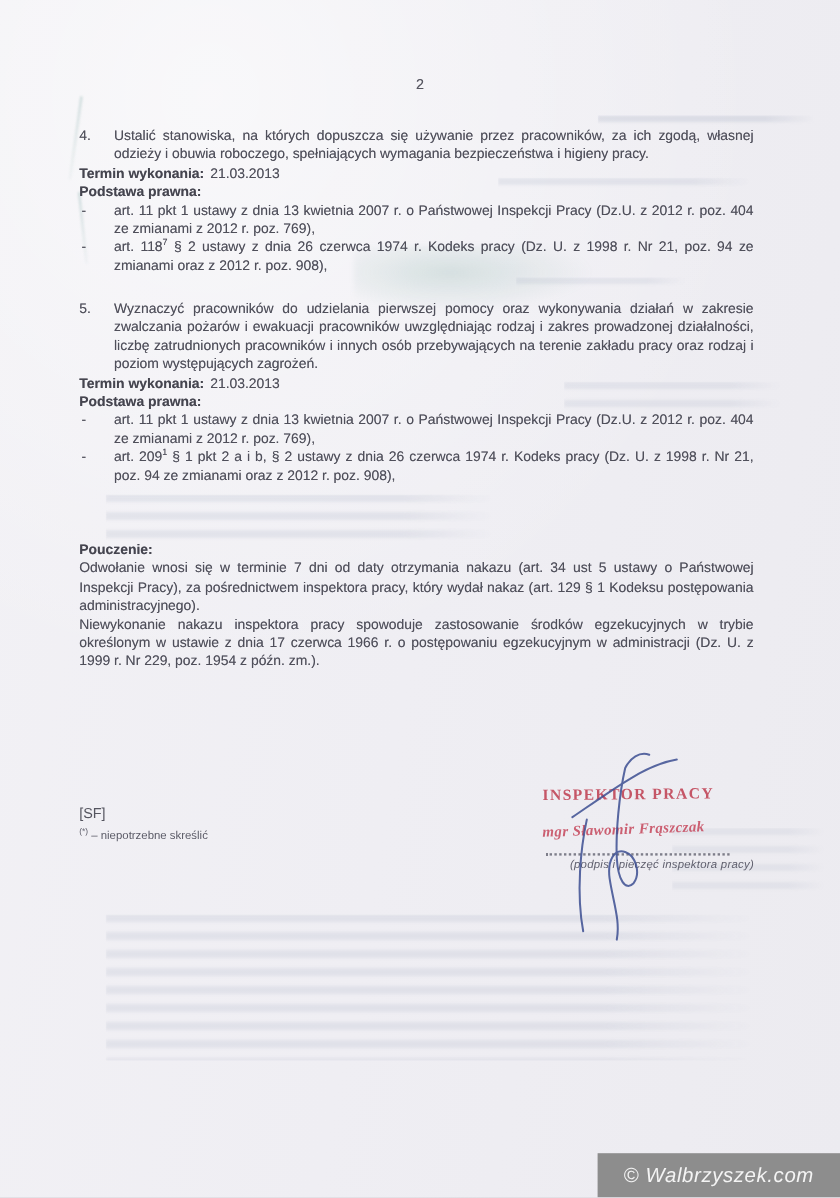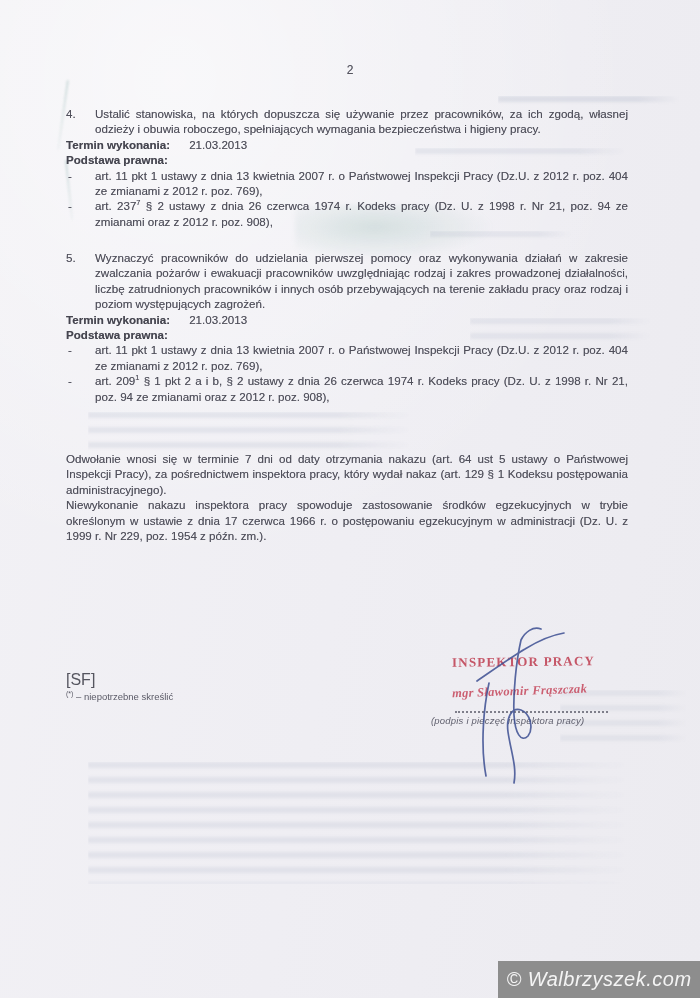--- a/index.html
+++ b/index.html
@@ -16,41 +16,41 @@
   .just{text-align:justify;}
   b,.bold{font-weight:bold;color:#45454f;}
   sup{font-size:7.5px;vertical-align:super;line-height:0;}
   .page-number{position:absolute;top:63px;left:0;width:700px;text-align:center;
     font-size:12px;color:#55555f;text-shadow:0 0 .4px rgba(80,80,95,.5);}
   .section{position:absolute;left:66px;width:562px;}
   .row{display:flex;}
   .num{width:29px;flex-shrink:0;}
   .dash{width:27px;flex-shrink:0;padding-left:2px;}
   .flex1{flex:1;}
-  .lbl{margin-right:19px;}
+  .lbl{margin-right:5px;}
   p.para{margin:0;}
   
   .stamp-title{position:absolute;left:452px;top:654px;
     font-family:"Liberation Serif", serif;font-weight:bold;font-size:13px;
     letter-spacing:1.2px;color:#c24a5c;opacity:.92;transform:rotate(-.6deg);}
   .stamp-name{position:absolute;left:452px;top:684px;
     font-family:"Liberation Serif", serif;font-style:italic;font-weight:bold;
     font-size:12.5px;color:#c85064;opacity:.9;transform:rotate(-2deg);letter-spacing:.3px;}
   .sign-line{position:absolute;left:455px;top:701px;width:153px;height:10px;
     border-bottom:2px dotted #7e7e8a;}
-  .stamp-caption{position:absolute;left:431px;top:715px;
+  .stamp-caption{position:absolute;left:475px;top:715px;
     font-style:italic;font-size:9.5px;color:#60606e;letter-spacing:.2px;}
   .sig-svg{position:absolute;left:0;top:0;pointer-events:none;}
-  .footnote-sf{position:absolute;left:66px;top:671px;font-size:16px;color:#55555f;}
+  .footnote-sf{position:absolute;left:66px;top:671px;font-size:12px;color:#55555f;}
   .footnote-star{position:absolute;left:66px;top:691px;font-size:9.5px;color:#5a5a66;}
   .footnote-star sup{font-size:7px;}
   
   .watermark{position:absolute;left:498px;top:961px;right:0;height:37px;background:#8d8d8d;
     display:flex;align-items:center;justify-content:center;}
-  .watermark span{font-style:italic;font-size:20px;color:#f4f4f4;letter-spacing:.5px;}
+  .watermark span{font-style:italic;font-size:17px;color:#f4f4f4;letter-spacing:.5px;}
   
   .bleed{position:absolute;filter:blur(1.5px);pointer-events:none;
     background-image:repeating-linear-gradient(to bottom,
       rgba(125,135,165,.17) 0px, rgba(125,135,165,.17) 6px,
       rgba(0,0,0,0) 6px, rgba(0,0,0,0) 15px);
     -webkit-mask-image:linear-gradient(to right,#000 0 75%,transparent 98%);
     mask-image:linear-gradient(to right,#000 0 75%,transparent 98%);}
   .bleed-green{position:absolute;filter:blur(2px);pointer-events:none;
     background:radial-gradient(ellipse at 40% 40%, rgba(110,160,150,.22), rgba(110,160,150,0) 70%);}
   .bleed-stroke{position:absolute;filter:blur(1px);pointer-events:none;
@@ -85,21 +85,21 @@
     </div>
     <div>
       <b>Podstawa prawna:</b>
     </div>
     <div class="row">
       <span class="dash">-</span>
       <span class="flex1 just"><span>art. 11 pkt 1 ustawy z dnia 13 kwietnia 2007 r. o Państwowej Inspekcji Pracy (Dz.U. z 2012 r. poz. 404 ze zmianami z 2012 r. poz. 769),</span><sup></sup><span></span></span>
     </div>
     <div class="row">
       <span class="dash">-</span>
-      <span class="flex1 just"><span>art. 237</span><sup>7</sup><span> § 2 ustawy z dnia 26 czerwca 1974 r. Kodeks pracy (Dz. U. z 1998 r. Nr 21, poz. 94 ze zmianami oraz z 2012 r. poz. 908),</span></span>
+      <span class="flex1 just"><span>art. 118</span><sup>7</sup><span> § 2 ustawy z dnia 26 czerwca 1974 r. Kodeks pracy (Dz. U. z 1998 r. Nr 21, poz. 94 ze zmianami oraz z 2012 r. poz. 908),</span></span>
     </div>
   </div>
 
   <div class="section txt" style="top:250px">
     <div class="row">
       <span class="num">5.</span>
       <span class="flex1 just">Wyznaczyć pracowników do udzielania pierwszej pomocy oraz wykonywania działań w zakresie zwalczania pożarów i ewakuacji pracowników uwzględniając rodzaj i zakres prowadzonej działalności, liczbę zatrudnionych pracowników i innych osób przebywających na terenie zakładu pracy oraz rodzaj i poziom występujących zagrożeń.</span>
     </div>
     <div>
       <b class="lbl">Termin wykonania:</b><span>21.03.2013</span>
@@ -111,21 +111,22 @@
       <span class="dash">-</span>
       <span class="flex1 just"><span>art. 11 pkt 1 ustawy z dnia 13 kwietnia 2007 r. o Państwowej Inspekcji Pracy (Dz.U. z 2012 r. poz. 404 ze zmianami z 2012 r. poz. 769),</span><sup></sup><span></span></span>
     </div>
     <div class="row">
       <span class="dash">-</span>
       <span class="flex1 just"><span>art. 209</span><sup>1</sup><span> § 1 pkt 2 a i b, § 2 ustawy z dnia 26 czerwca 1974 r. Kodeks pracy (Dz. U. z 1998 r. Nr 21, poz. 94 ze zmianami oraz z 2012 r. poz. 908),</span></span>
     </div>
   </div>
 
   <div class="section txt" style="top:451px">
-    <p class="para just">Odwołanie wnosi się w terminie 7 dni od daty otrzymania nakazu (art. 64 ust 5 ustawy o Państwowej Inspekcji Pracy), za pośrednictwem inspektora pracy, który wydał nakaz (art. 129 § 1 Kodeksu postępowania administracyjnego).</p>
+    <div><b>Pouczenie:</b></div>
+    <p class="para just">Odwołanie wnosi się w terminie 7 dni od daty otrzymania nakazu (art. 34 ust 5 ustawy o Państwowej Inspekcji Pracy), za pośrednictwem inspektora pracy, który wydał nakaz (art. 129 § 1 Kodeksu postępowania administracyjnego).</p>
     <p class="para just">Niewykonanie nakazu inspektora pracy spowoduje zastosowanie środków egzekucyjnych w trybie określonym w ustawie z dnia 17 czerwca 1966 r. o postępowaniu egzekucyjnym w administracji (Dz. U. z 1999 r. Nr 229, poz. 1954 z późn. zm.).</p>
   </div>
 
   <div class="footnote-sf">[SF]</div>
   <div class="footnote-star">
     <sup>(*)</sup>
     <span>– niepotrzebne skreślić</span>
   </div>
 
   <div class="stamp-title">INSPEKTOR PRACY</div>

